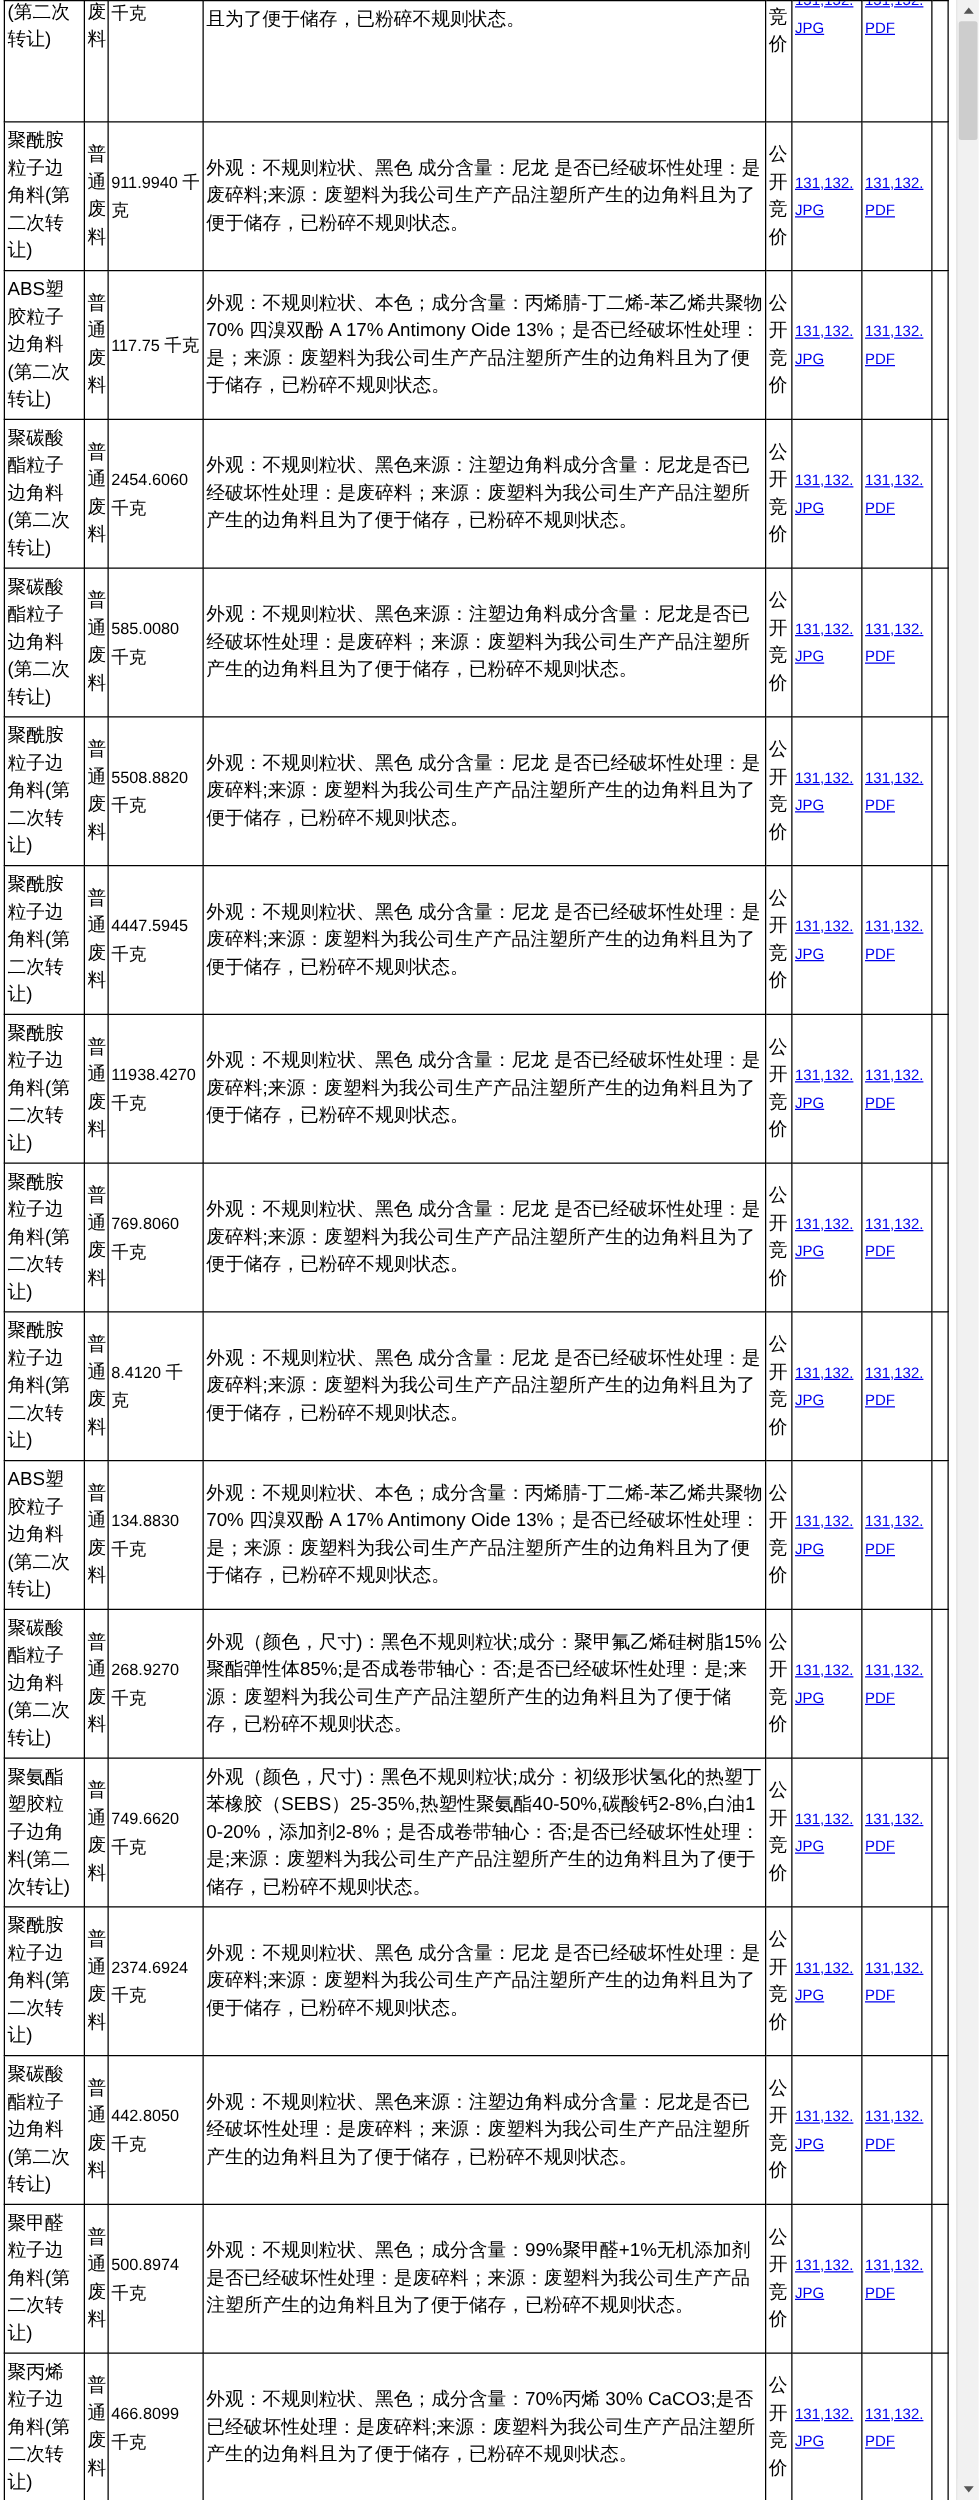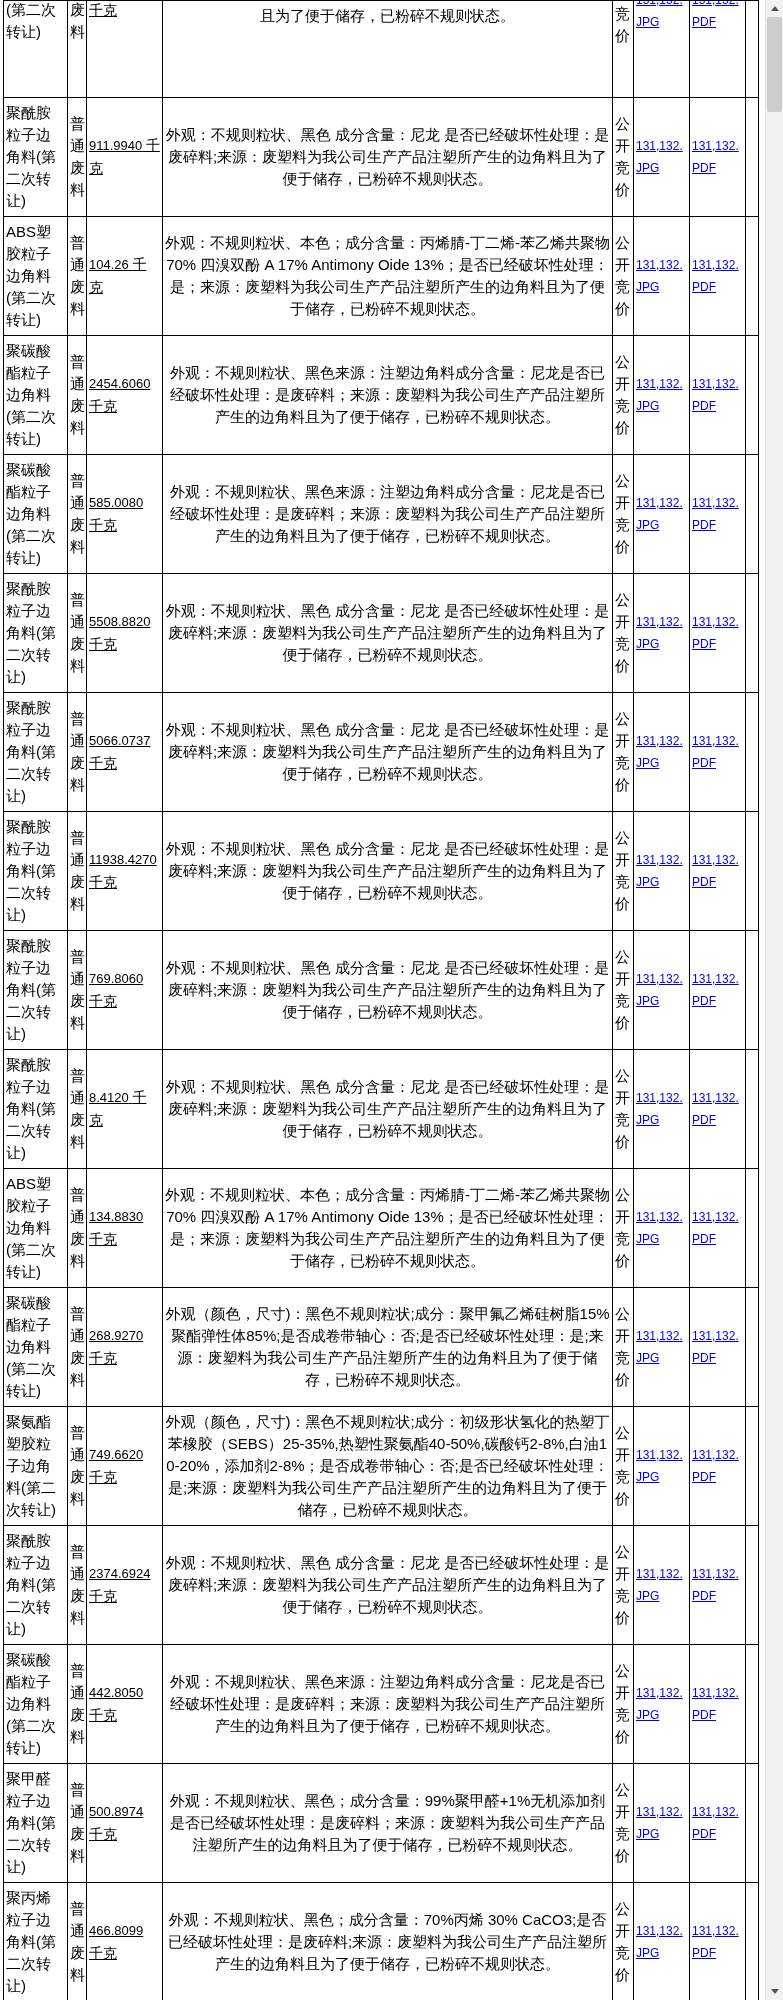--- a/index.html
+++ b/index.html
@@ -5,23 +5,23 @@
   html,body{margin:0;padding:0;}
   body{
     width:783px;height:2000px;overflow:hidden;background:#fff;position:relative;
     font-family:"Liberation Sans","DejaVu Sans",sans-serif;color:#000;
   }
   .content{margin-left:3px;width:756px;}
   table.main{border-collapse:collapse;table-layout:fixed;width:755px;font-size:15px;line-height:22px;}
   table.main td{border:1px solid #000;padding:4px 2px;vertical-align:middle;word-break:break-all;overflow:hidden;}
   td.c-item{word-break:break-all;}
   td.c-cat{text-align:right;padding:4px 1px;}
-  td.c-qty{font-size:13px;padding:4px 1px;text-decoration:underline;}
+  td.c-qty{font-size:13px;padding:4px 1px;}
   td.c-qty .unit{font-size:14px;}
-  td.c-desc{padding:4px 4px;text-align:center;}
+  td.c-desc{padding:4px 4px;}
   td.c-bid{padding:4px 2px;}
   td.c-link{font-size:12px;padding:2px 1px;vertical-align:middle;}
   a.att{color:#0000ee;text-decoration:underline;word-break:break-all;display:inline-block;}
   
   tr.partial td{vertical-align:top;}
   tr.partial{height:97px;}
   .clip-up-6{margin-top:-6px;}
   .clip-up-46{margin-top:-46px;}
   .clip-up-16{margin-top:-16px;}
   
@@ -76,21 +76,21 @@
     <td class="c-qty"><span>911.9940</span> <span class="unit">千克</span></td>
     <td class="c-desc"><span>外观：不规则粒状、黑色 成分含量：尼龙 是否已经破坏性处理：是废碎料;来源：废塑料为我公司生产产品注塑所产生的边角料且为了便于储存，已粉碎不规则状态。</span></td>
     <td class="c-bid"><span>公开竞价</span></td>
     <td class="c-link"><a class="att" href="#">131,132.JPG</a></td>
     <td class="c-link"><a class="att" href="#">131,132.PDF</a></td>
     <td></td>
   </tr>
         <tr>
     <td class="c-item"><span>ABS塑胶粒子边角料(第二次转让)</span></td>
     <td class="c-cat"><span>普通废料</span></td>
-    <td class="c-qty"><span>104.26</span> <span class="unit">千克</span></td>
+    <td class="c-qty"><span>117.75</span> <span class="unit">千克</span></td>
     <td class="c-desc"><span>外观：不规则粒状、本色；成分含量：丙烯腈-丁二烯-苯乙烯共聚物 70% 四溴双酚 A 17% Antimony Oide 13%；是否已经破坏性处理：是；来源：废塑料为我公司生产产品注塑所产生的边角料且为了便于储存，已粉碎不规则状态。</span></td>
     <td class="c-bid"><span>公开竞价</span></td>
     <td class="c-link"><a class="att" href="#">131,132.JPG</a></td>
     <td class="c-link"><a class="att" href="#">131,132.PDF</a></td>
     <td></td>
   </tr>
         <tr>
     <td class="c-item"><span>聚碳酸酯粒子边角料(第二次转让)</span></td>
     <td class="c-cat"><span>普通废料</span></td>
     <td class="c-qty"><span>2454.6060</span> <span class="unit">千克</span></td>
@@ -116,21 +116,21 @@
     <td class="c-qty"><span>5508.8820</span> <span class="unit">千克</span></td>
     <td class="c-desc"><span>外观：不规则粒状、黑色 成分含量：尼龙 是否已经破坏性处理：是废碎料;来源：废塑料为我公司生产产品注塑所产生的边角料且为了便于储存，已粉碎不规则状态。</span></td>
     <td class="c-bid"><span>公开竞价</span></td>
     <td class="c-link"><a class="att" href="#">131,132.JPG</a></td>
     <td class="c-link"><a class="att" href="#">131,132.PDF</a></td>
     <td></td>
   </tr>
         <tr>
     <td class="c-item"><span>聚酰胺粒子边角料(第二次转让)</span></td>
     <td class="c-cat"><span>普通废料</span></td>
-    <td class="c-qty"><span>5066.0737</span> <span class="unit">千克</span></td>
+    <td class="c-qty"><span>4447.5945</span> <span class="unit">千克</span></td>
     <td class="c-desc"><span>外观：不规则粒状、黑色 成分含量：尼龙 是否已经破坏性处理：是废碎料;来源：废塑料为我公司生产产品注塑所产生的边角料且为了便于储存，已粉碎不规则状态。</span></td>
     <td class="c-bid"><span>公开竞价</span></td>
     <td class="c-link"><a class="att" href="#">131,132.JPG</a></td>
     <td class="c-link"><a class="att" href="#">131,132.PDF</a></td>
     <td></td>
   </tr>
         <tr>
     <td class="c-item"><span>聚酰胺粒子边角料(第二次转让)</span></td>
     <td class="c-cat"><span>普通废料</span></td>
     <td class="c-qty"><span>11938.4270</span> <span class="unit">千克</span></td>

